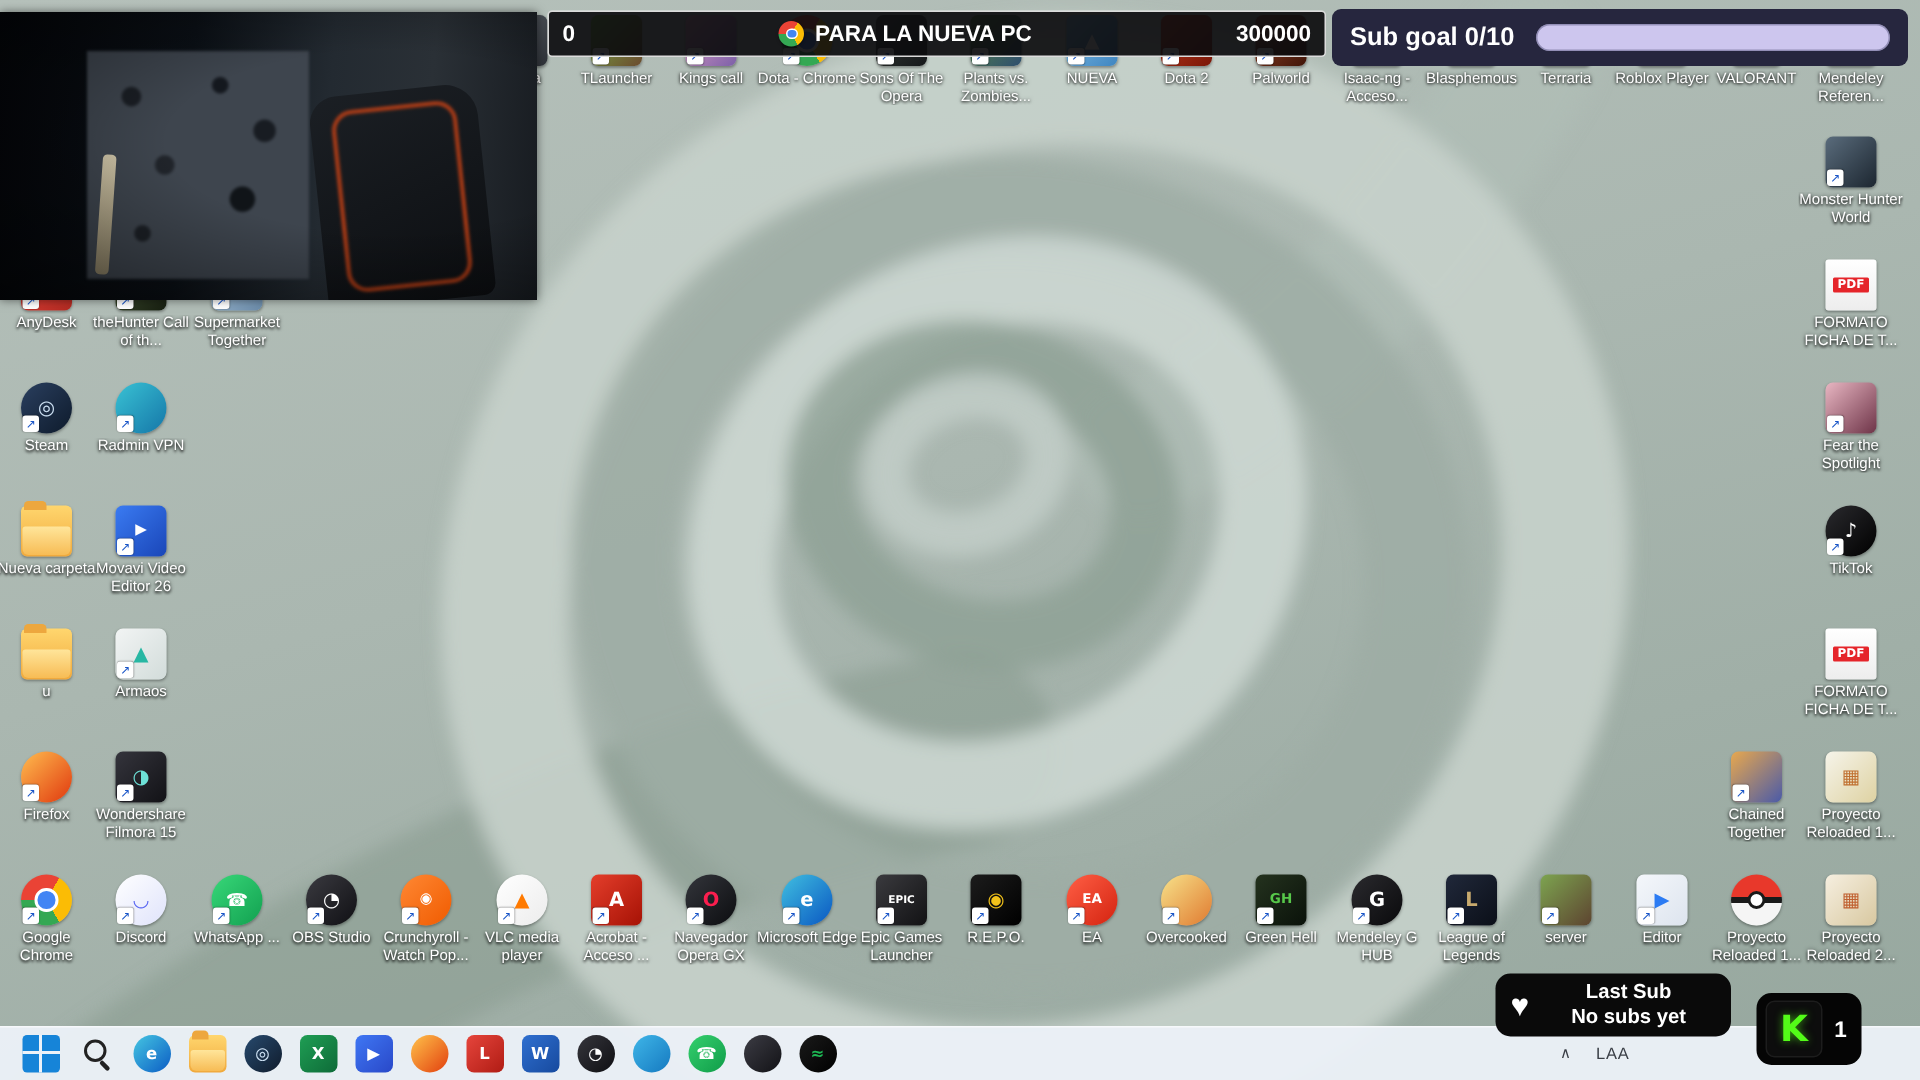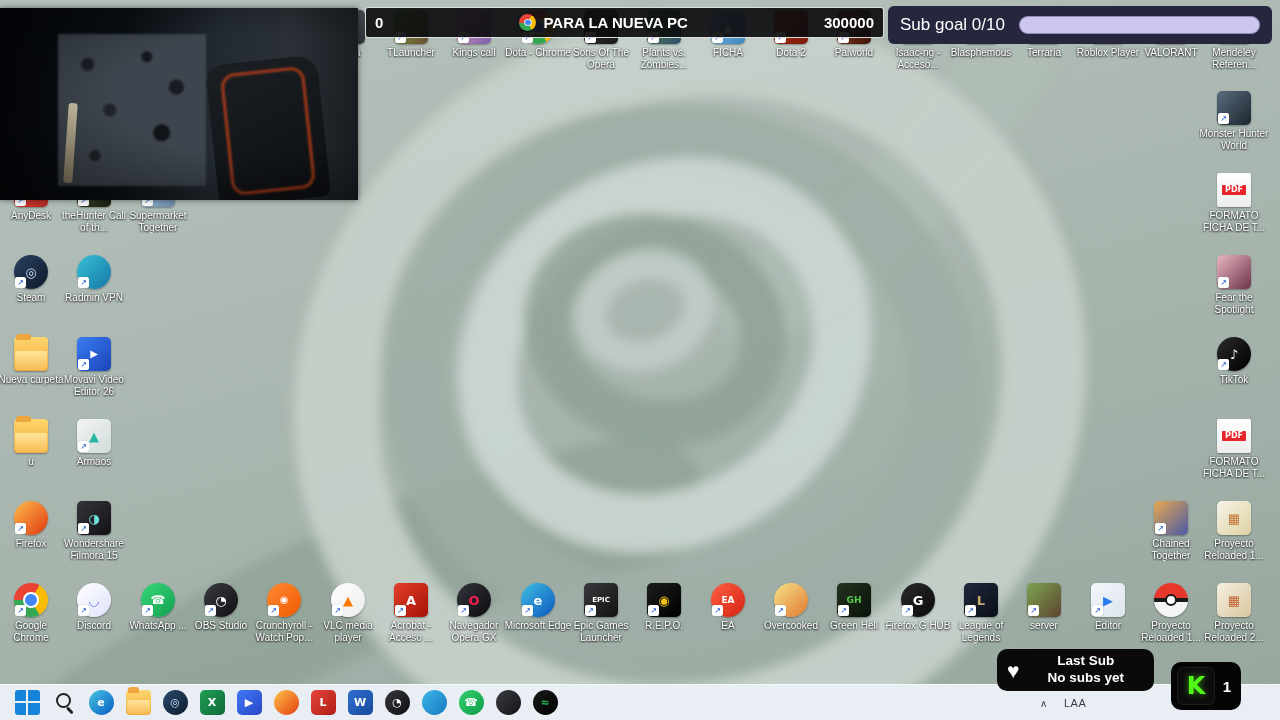--- a/index.html
+++ b/index.html
@@ -79,21 +79,21 @@
     display:flex;align-items:center;color:#fff;font-weight:bold;font-size:15px;box-sizing:border-box;}
   .donation .cur{margin-left:9px;}
   .donation .center{flex:1;display:flex;align-items:center;justify-content:center;gap:7px;}
   .donation .goalv{margin-right:9px;}
   .icon-box.mini{width:17px;height:17px;}
   .icon-box.mini.shape-chrome::after{border-width:1.5px;}
 
   
   .subgoal{position:absolute;left:888px;top:6px;width:384px;height:38px;z-index:25;
     background:#26263e;border-radius:6px;display:flex;align-items:center;padding:0 12px;box-sizing:border-box;}
-  .subgoal .txt{color:#fff;font-weight:normal;font-size:17px;white-space:nowrap;}
+  .subgoal .txt{color:#fff;font-weight:bold;font-size:17px;white-space:nowrap;}
   .subgoal .track{flex:1;height:18px;margin-left:14px;background:#cdc6ee;border-radius:10px;
     box-shadow:inset 0 0 0 1px rgba(60,60,100,.4);}
 
   
   .lastsub{position:absolute;left:997px;top:649px;width:157px;height:42px;z-index:40;
     background:#0a0a0a;border-radius:10px;display:flex;align-items:center;gap:8px;
     padding:0 10px;box-sizing:border-box;}
   .lastsub .heart{color:#fff;font-size:21px;line-height:1;}
   .lastsub .col{display:flex;flex-direction:column;align-items:center;flex:1;}
   .ls-t,.ls-s{color:#fff;font-weight:bold;font-size:13.5px;line-height:1.25;white-space:nowrap;}
@@ -182,21 +182,21 @@
       <span class="glyph"></span>
       <span class="sc" style="display: flex;">↗</span>
     </div>
     <div class="lbl">Plants vs. Zombies...</div>
   </div>
     <div class="dicon" style="left: 693px; top: 10px;">
     <div class="icon-box shape-square" style="--c1: #86c4ea; --c2: #3f85c0;">
       <span class="glyph" style="color: rgb(255, 255, 255);">▲</span>
       <span class="sc" style="display: flex;">↗</span>
     </div>
-    <div class="lbl">FICHA</div>
+    <div class="lbl">NUEVA</div>
   </div>
     <div class="dicon" style="left: 756px; top: 10px;">
     <div class="icon-box shape-square" style="--c1: #c23c1e; --c2: #7a1708;">
       <span class="glyph"></span>
       <span class="sc" style="display: flex;">↗</span>
     </div>
     <div class="lbl">Dota 2</div>
   </div>
     <div class="dicon" style="left: 819px; top: 10px;">
     <div class="icon-box shape-square" style="--c1: #9a4a2c; --c2: #401408;">
@@ -469,21 +469,21 @@
       <span class="glyph" style="color: rgb(87, 200, 74); font-size: 9px;">GH</span>
       <span class="sc" style="display: flex;">↗</span>
     </div>
     <div class="lbl">Green Hell</div>
   </div>
     <div class="dicon" style="left: 883px; top: 583px;">
     <div class="icon-box shape-circle" style="--c1: #2a2a2e; --c2: #0a0a0c;">
       <span class="glyph" style="color: rgb(255, 255, 255);">G</span>
       <span class="sc" style="display: flex;">↗</span>
     </div>
-    <div class="lbl">Firefox G HUB</div>
+    <div class="lbl">Mendeley G HUB</div>
   </div>
     <div class="dicon" style="left: 946px; top: 583px;">
     <div class="icon-box shape-square" style="--c1: #20283a; --c2: #0b0f18;">
       <span class="glyph" style="color: rgb(200, 170, 110);">L</span>
       <span class="sc" style="display: flex;">↗</span>
     </div>
     <div class="lbl">League of Legends</div>
   </div>
     <div class="dicon" style="left: 1009px; top: 583px;">
     <div class="icon-box shape-square" style="--c1: #7da450; --c2: #5d4430;">

